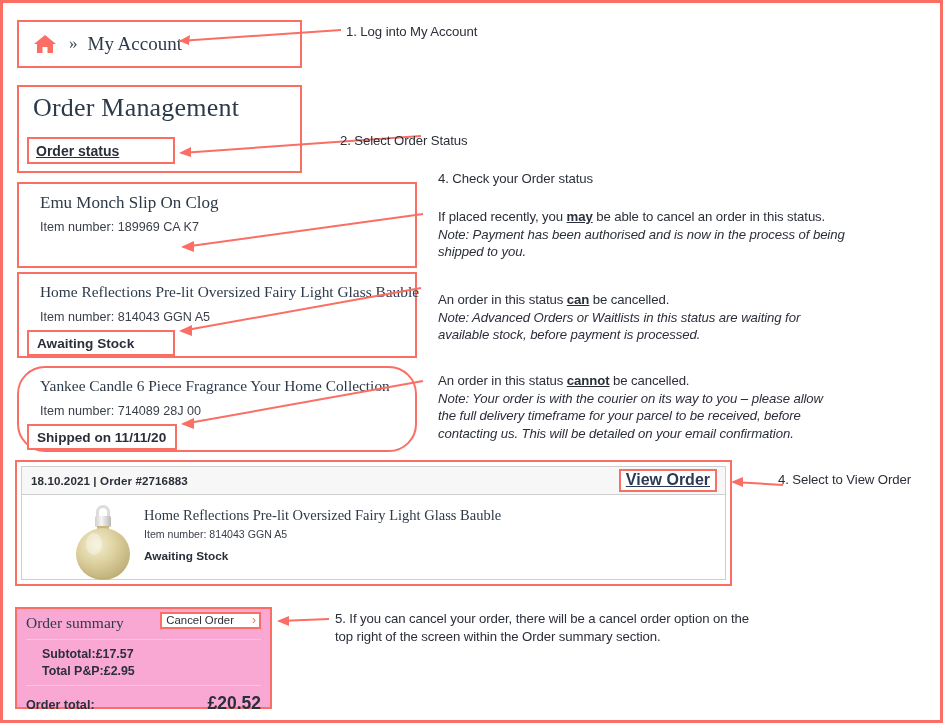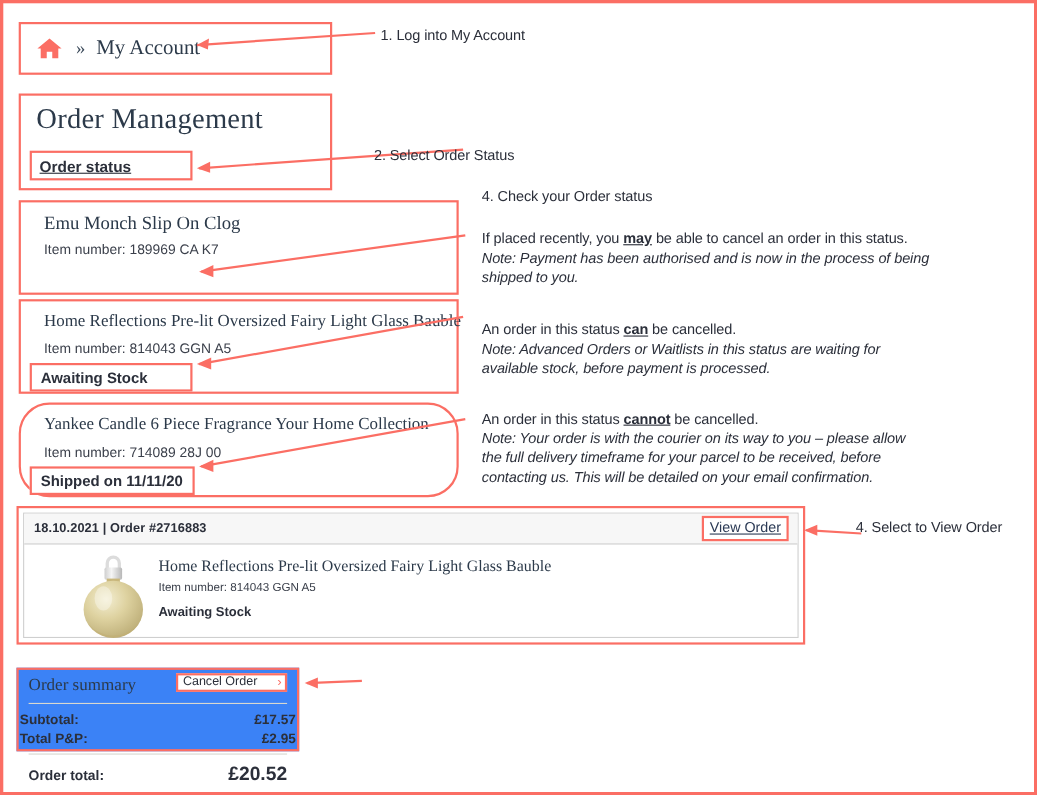--- a/index.html
+++ b/index.html
@@ -197,22 +197,22 @@
     color: #2b2f3a;
     letter-spacing: 0.1px;
   }
   #view-order-box {
     box-sizing: border-box;
     border: 2px solid #fb6e64;
     padding: 0px 5px 1px 5px;
     background: #fff;
   }
   #view-order-link {
-    font-size: 13px;
-    font-weight: normal;
+    font-size: 16px;
+    font-weight: bold;
     color: #2b3a55;
     text-decoration: underline;
     white-space: nowrap;
   }
   #order-body {
     position: relative;
     height: calc(100% - 28px);
   }
   #bauble {
     position: absolute;
@@ -244,24 +244,24 @@
     font-weight: bold;
     color: #2b2f3a;
   }
 
   
   #summary-wrap {
     position: absolute;
     left: 12px;
     top: 604px;
     width: 257px;
-    height: 76px;
-    box-sizing: border-box;
-    border: 2px solid #fb6e64;
-    background: #3b82f6;
+    height: 102px;
+    box-sizing: border-box;
+    border: 2px solid #fb6e64;
+    background: #f9a8d4;
   }
   #summary-head {
     position: relative;
     height: 26px;
     margin: 4px 9px 0 9px;
     border-bottom: 1px solid #d8d8d0;
     display: flex;
     align-items: flex-start;
     justify-content: space-between;
   }
@@ -286,22 +286,21 @@
     color: #2b2f3a;
     white-space: nowrap;
   }
   .chev {
     color: #fb6e64;
     font-size: 12px;
     line-height: 12px;
   }
   .srow {
     display: flex;
-    justify-content: space-between;
-    margin: 0 1px;
+    margin: 0 25px;
     font-size: 12.4px;
     font-weight: bold;
     color: #2b2f3a;
   }
   #srow-sub { margin-top: 7px; }
   #srow-pp  { margin-top: 3px; }
   #summary-div {
     margin: 7px 9px 0 9px;
     border-top: 1px solid #d8d8d0;
   }
@@ -469,15 +468,16 @@
       <span id="total-value">£20.52</span>
     </div>
   </div>
 
   <svg class="arrow-svg" style="left:268px; top:608px;" width="60" height="20">
     <line x1="58" y1="8" x2="8" y2="10" stroke="#fb6e64" stroke-width="2"></line>
     <polygon points="6,10 18,5 18,15" fill="#fb6e64"></polygon>
   </svg>
 
   <div class="note" style="left:332px; top:607px; width:420px;">
+    <div>5. If you can cancel your order, there will be a cancel order option on the top right of the screen within the Order summary section.</div>
   </div>
 
 </div>
 
 </body></html>

